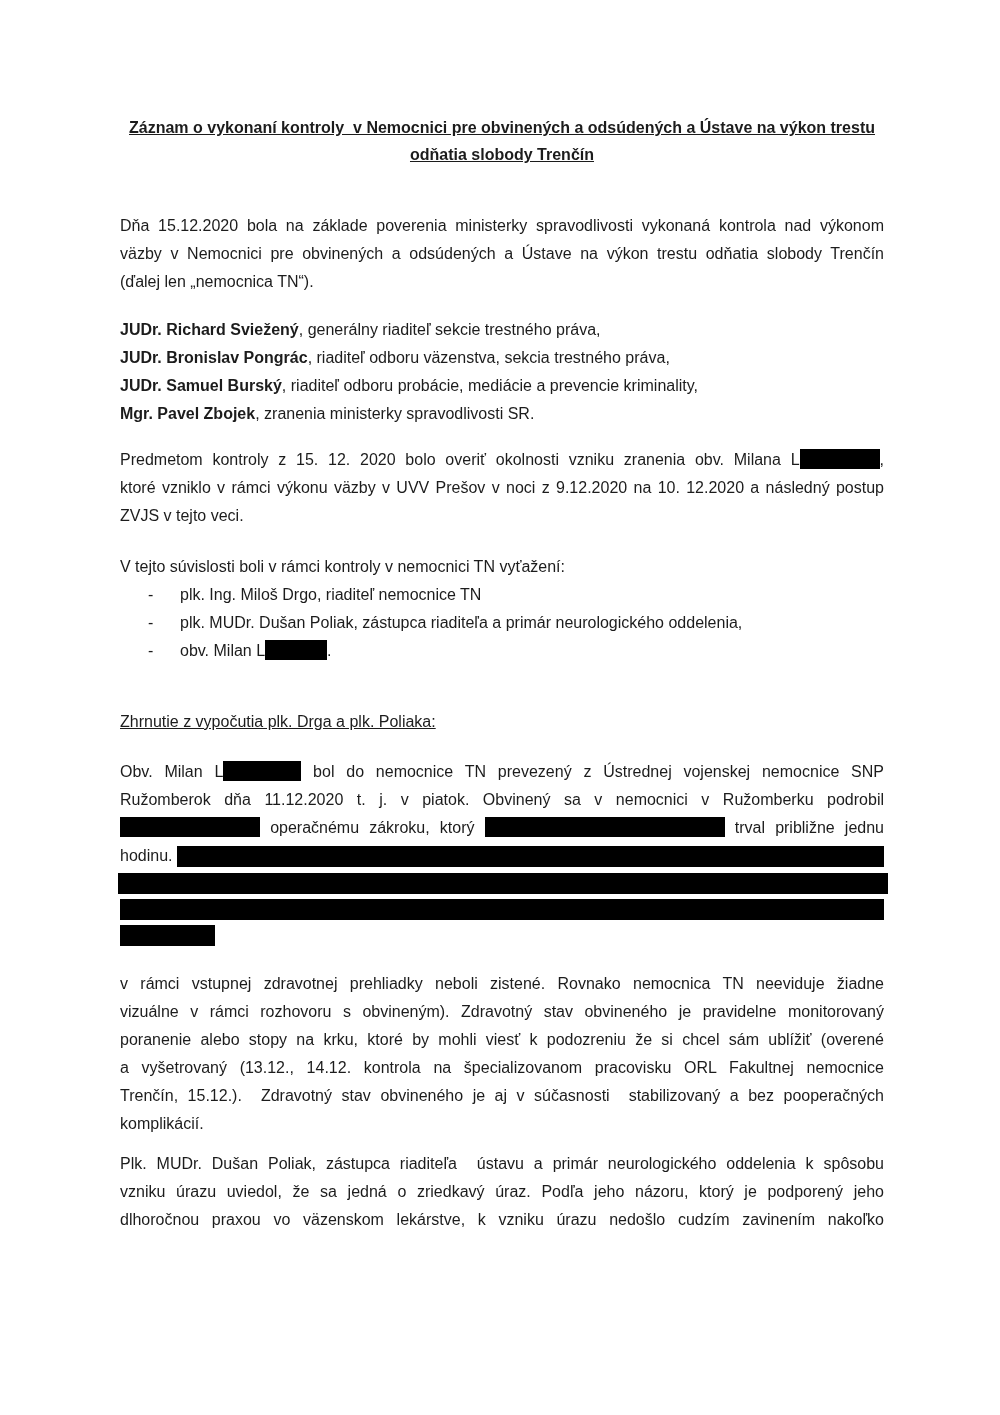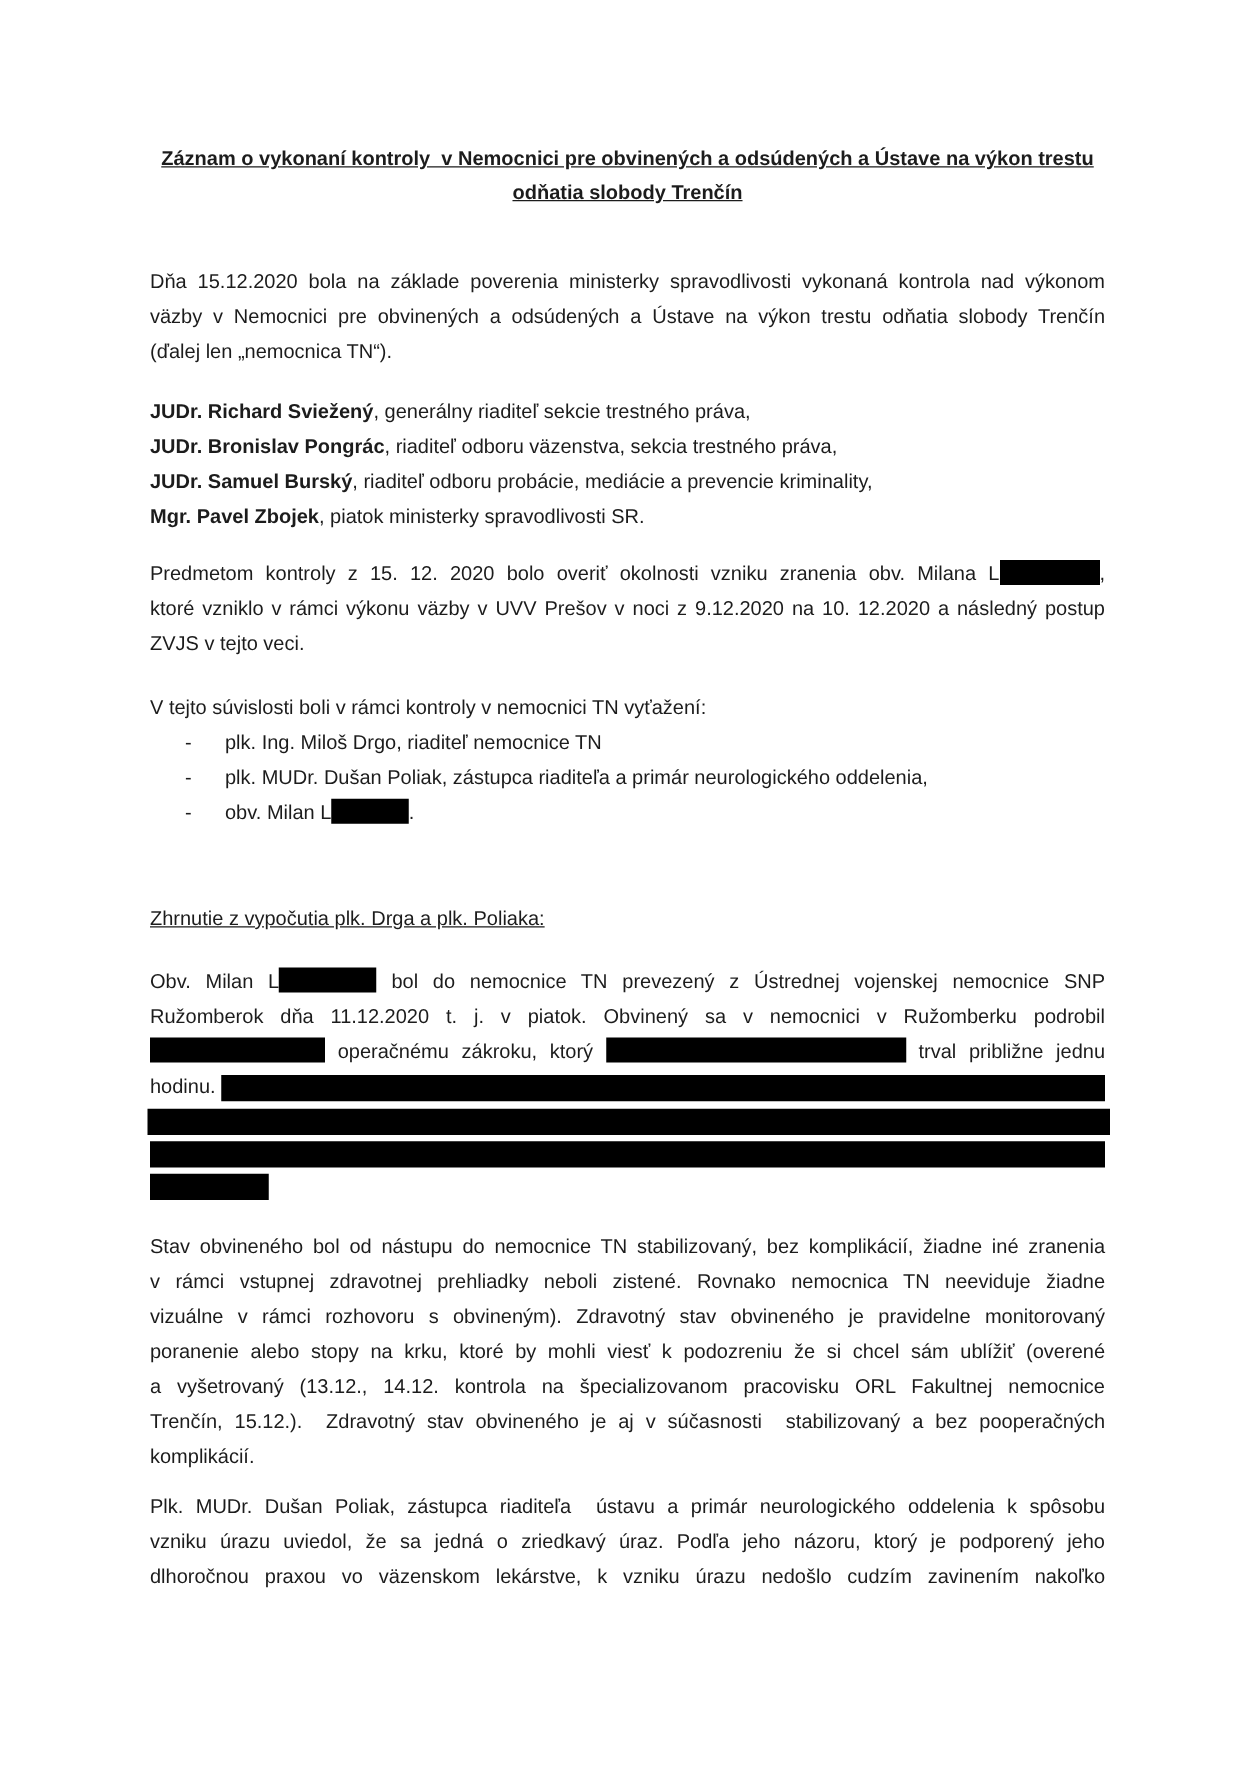--- a/index.html
+++ b/index.html
@@ -48,21 +48,21 @@
   .bar { background:#000000; height:21px; }
   .bar-wide { margin-top:3px; margin-left:-2px; width:calc(100% + 6px); }
   .bar-full { margin-top:5px; width:100%; }
   .bar-short { margin-top:5px; width:95px; }
   
   .m-intro   { margin-top:44px; }
   .m-lead    { margin-top:21px; }
   .m-names   { margin-top:20px; }
   .m-subject { margin-top:18px; }
   .m-vtejto  { margin-top:23px; }
-  .m-heading { margin-top:57px; }
+  .m-heading { margin-top:43px; }
   .m-summary { margin-top:22px; }
   .m-health  { margin-top:24px; }
   .m-final   { margin-top:12px; }
 </style>
 </head>
 <body>
 
 <div class="page">
 
   <div class="title">
@@ -74,21 +74,21 @@
     <div class="jline">Dňa 15.12.2020 bola na základe poverenia ministerky spravodlivosti vykonaná kontrola nad výkonom</div>
     <div class="jline">väzby v Nemocnici pre obvinených a odsúdených a Ústave na výkon trestu odňatia slobody Trenčín</div>
     <div class="line">(ďalej len „nemocnica TN“).</div>
   </div>
 
 
   <div class="m-names">
     <div class="nameline"><b>JUDr. Richard Sviežený</b><span>, generálny riaditeľ sekcie trestného práva,</span></div>
     <div class="nameline"><b>JUDr. Bronislav Pongrác</b><span>, riaditeľ odboru väzenstva, sekcia trestného práva,</span></div>
     <div class="nameline"><b>JUDr. Samuel Burský</b><span>, riaditeľ odboru probácie, mediácie a prevencie kriminality,</span></div>
-    <div class="nameline"><b>Mgr. Pavel Zbojek</b><span>, piatok ministerky spravodlivosti SR.</span></div>
+    <div class="nameline"><b>Mgr. Pavel Zbojek</b><span>, zranenia ministerky spravodlivosti SR.</span></div>
   </div>
 
   <div class="m-subject">
     <div class="jline"><span>Predmetom kontroly z 15. 12. 2020 bolo overiť okolnosti vzniku zranenia obv. Milana L</span><span class="redact w80"></span><span>,</span></div>
     <div class="jline">ktoré vzniklo v rámci výkonu väzby v UVV Prešov v noci z 9.12.2020 na 10. 12.2020 a následný postup</div>
     <div class="line">ZVJS v tejto veci.</div>
   </div>
 
   <div class="line m-vtejto">V tejto súvislosti boli v rámci kontroly v nemocnici TN vyťažení:</div>
 
@@ -107,21 +107,20 @@
     <div class="hline">
         <span>hodinu.</span>
         <span class="fill"></span>
       </div>
     <div class="bar bar-wide"></div>
     <div class="bar bar-full"></div>
     <div class="bar bar-short"></div>
   </div>
 
   <div class="m-health">
-    <div class="jline">Stav obvineného bol od nástupu do nemocnice TN stabilizovaný, bez komplikácií, žiadne iné zranenia</div>
     <div class="jline">v rámci vstupnej zdravotnej prehliadky neboli zistené. Rovnako nemocnica TN neeviduje žiadne</div>
     <div class="jline">vizuálne v rámci rozhovoru s obvineným). Zdravotný stav obvineného je pravidelne monitorovaný</div>
     <div class="jline">poranenie alebo stopy na krku, ktoré by mohli viesť k podozreniu že si chcel sám ublížiť (overené</div>
     <div class="jline">a vyšetrovaný (13.12., 14.12. kontrola na špecializovanom pracovisku ORL Fakultnej nemocnice</div>
     <div class="jline">Trenčín, 15.12.).&nbsp; Zdravotný stav obvineného je aj v súčasnosti&nbsp; stabilizovaný a bez pooperačných</div>
     <div class="line">komplikácií.</div>
   </div>
 
   <div class="m-final">
     <div class="jline">Plk. MUDr. Dušan Poliak, zástupca riaditeľa&nbsp; ústavu a primár neurologického oddelenia k spôsobu</div>

